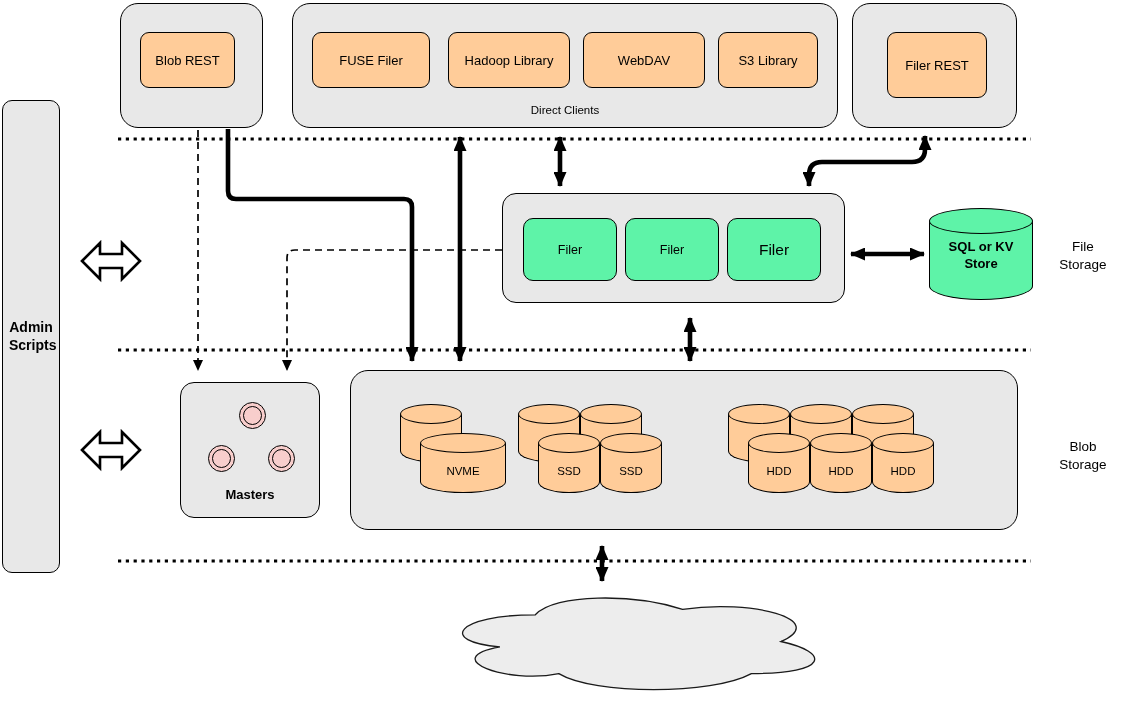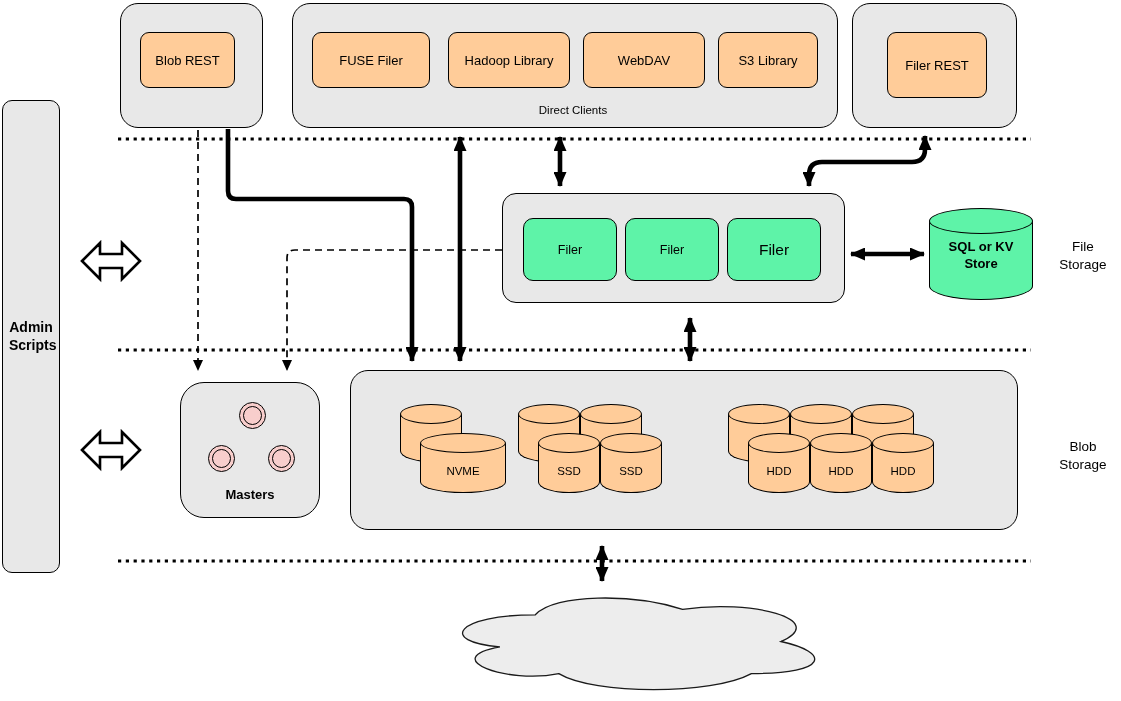--- a/index.html
+++ b/index.html
@@ -20,21 +20,21 @@
     border:1px solid var(--line);border-radius:9px;
     display:flex;align-items:center;justify-content:center;
     font-size:13px;text-align:center;
   }
   .gbox{
     position:absolute;box-sizing:border-box;background:var(--green);
     border:1px solid var(--line);border-radius:10px;
     display:flex;align-items:center;justify-content:center;font-size:12.5px;
   }
   .grouplabel{
-    position:absolute;text-align:center;font-size:11.5px;margin-left:8px;
+    position:absolute;text-align:center;font-size:11.5px;
   }
   .seclabel{
     position:absolute;text-align:center;font-size:13.5px;line-height:1.3;
   }
   .cyl{position:absolute;}
   .cyl-top{
     position:absolute;left:0;top:0;width:100%;height:20px;box-sizing:border-box;
     background:var(--orange);border:1px solid var(--line);border-radius:50%;z-index:2;
   }
   .cyl-body{
@@ -116,21 +116,21 @@
 
     <div class="cyl big" style="left:929px;top:208px;width:104px;height:92px;">
       <div class="cyl-body"></div>
       <div class="cyl-top"></div>
       <span class="cyl-label" style="left:10px;right:10px;">SQL or KV Store</span>
     </div>
 
     <div class="seclabel" style="left:1048px;top:238px;width:70px;">File Storage</div>
     <div class="seclabel" style="left:1048px;top:438px;width:70px;">Blob Storage</div>
 
-    <div class="group" style="left:180px;top:382px;width:140px;height:136px;border-radius:24px;">
+    <div class="group" style="left:180px;top:382px;width:140px;height:136px;border-radius:14px;">
       <div class="mcirc" style="left:58px;top:19px;">
           <div class="mcirc-in"></div>
         </div>
       <div class="mcirc" style="left:27px;top:62px;">
           <div class="mcirc-in"></div>
         </div>
       <div class="mcirc" style="left:87px;top:62px;">
           <div class="mcirc-in"></div>
         </div>
       <div class="bold" style="position:absolute;left:0;right:0;top:104px;text-align:center;font-size:13px;">Masters</div>

